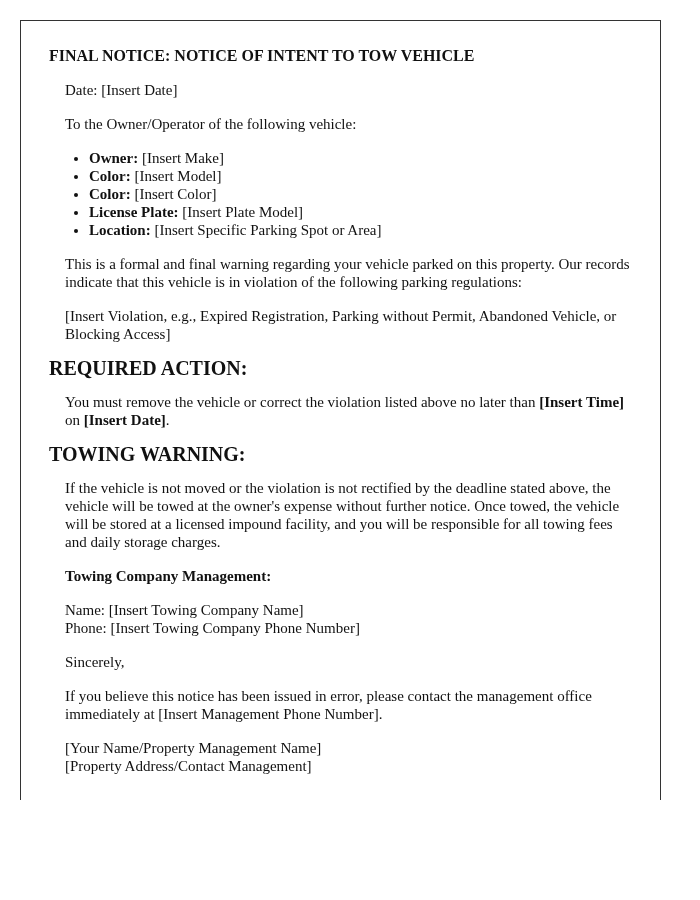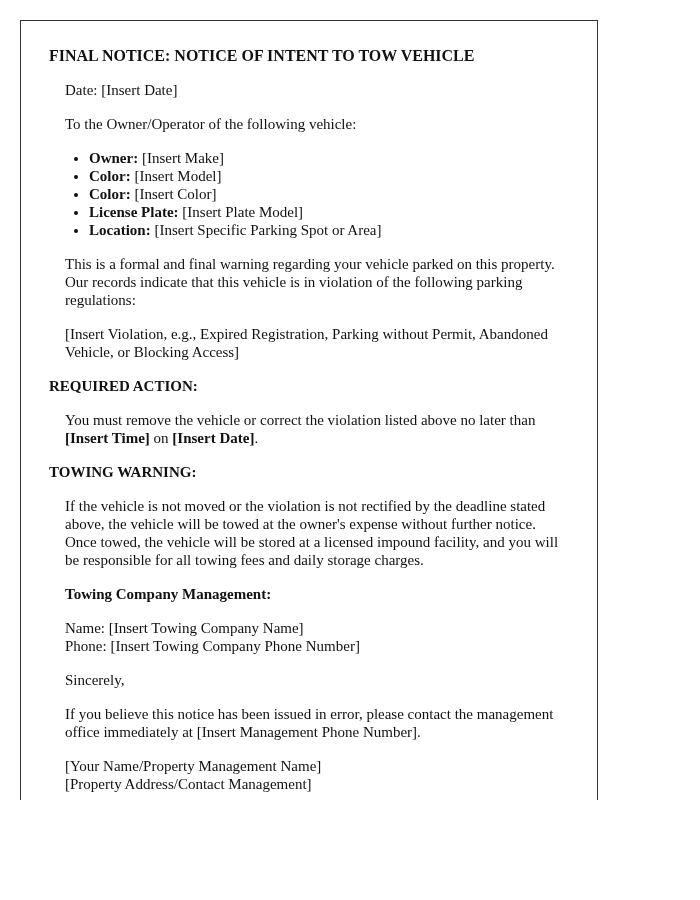--- a/index.html
+++ b/index.html
@@ -7,42 +7,42 @@
       padding: 0;
       background: #ffffff;
       width: 700px;
       height: 900px;
       overflow: hidden;
     }
     .page {
       position: absolute;
       left: 20px;
       top: 20px;
-      width: 578px;
+      width: 641px;
       height: 780px;
       border-left: 1px solid #333;
       border-right: 1px solid #333;
       border-top: 1px solid #333;
       box-sizing: border-box;
       padding: 26px 28px 0 28px;
       font-family: "Liberation Serif", "DejaVu Serif", serif;
       font-size: 15px;
       line-height: 18px;
       color: #111;
     }
     .title {
       font-weight: bold;
       font-size: 16px;
       margin: 0 0 16px 0;
     }
     p {
       margin: 0 0 16px 16px;
     }
     h3 {
-      font-size: 15px;
+      font-size: 20px;
       font-weight: bold;
       margin: 0 0 16px 0;
     }
     ul {
       margin: 0 0 16px 0;
       padding-left: 40px;
     }
     ul li {
       margin: 0;
     }

